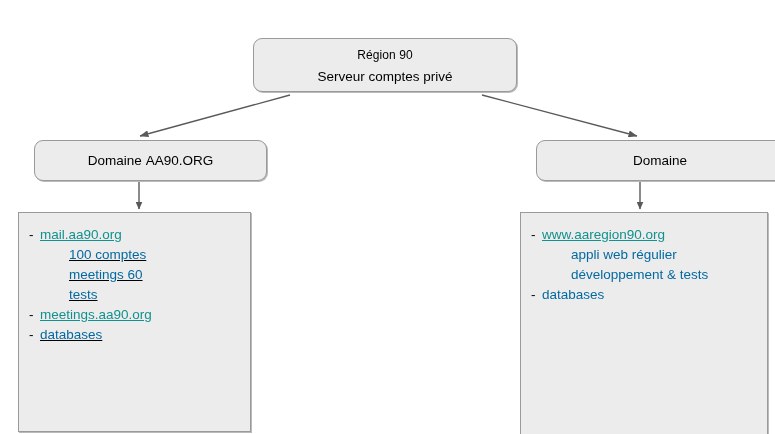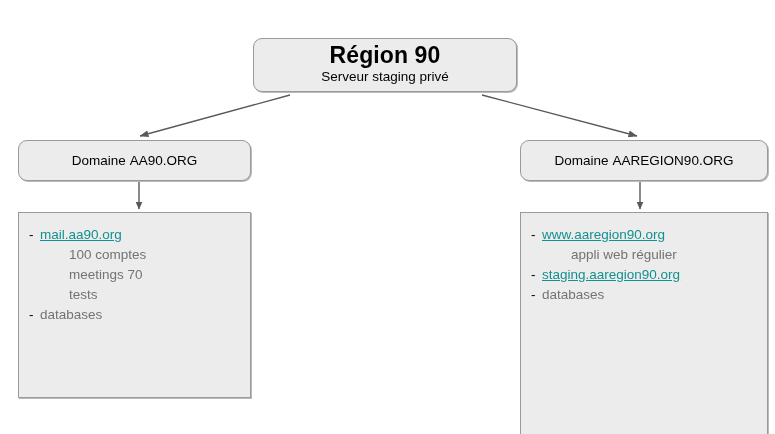--- a/index.html
+++ b/index.html
@@ -37,51 +37,52 @@
     left: 253px;
     top: 38px;
     width: 264px;
     height: 54px;
     display: flex;
     flex-direction: column;
     align-items: center;
     justify-content: center;
   }
   #root-title {
-    font-size: 23px;
-    font-weight: bold;
+    font-size: 12px;
+    font-weight: normal;
     line-height: 23px;
     letter-spacing: 0.1px;
     text-align: right;
   }
   #root-subtitle {
     font-size: 13.5px;
     line-height: 18px;
     margin-top: 1px;
   }
 
   
   .domain-node {
     height: 41px;
     display: flex;
     align-items: center;
     justify-content: center;
     font-size: 13.5px;
+    margin-left: 16px;
   }
   .domain-node .dom-label { font-weight: normal; }
   .domain-node .dom-name  { font-weight: normal; margin-left: 4px; }
 
   #domain-left  { left: 18px;  top: 140px; width: 233px; }
   #domain-right { left: 520px; top: 140px; width: 248px; }
 
   
   .detail-node {
     padding: 12px 10px 10px 10px;
   }
-  #detail-left  { left: 18px;  top: 212px; width: 233px; height: 186px; }
+  #detail-left  { left: 18px;  top: 212px; width: 233px; height: 220px; text-decoration: underline; }
   #detail-right { left: 520px; top: 212px; width: 248px; height: 230px; }
 
   .detail-list {
     list-style: none;
     margin: 0;
     padding: 0;
   }
   .detail-line {
     font-size: 13.5px;
     line-height: 20px;
@@ -91,21 +92,21 @@
     padding-left: 40px;
   }
   .bullet-dash {
     display: inline-block;
     width: 11px;
   }
   .link-text {
     color: #11918f;
     text-decoration: underline;
   }
-  .plain-text { color: #737373; }
+  .plain-text { color: #0369a1; }
 
   
   #connectors {
     position: absolute;
     left: 0;
     top: 0;
     width: 775px;
     height: 434px;
     pointer-events: none;
   }
@@ -129,45 +130,45 @@
 
     <line x1="482" y1="95" x2="637" y2="136" stroke="#595959" stroke-width="1.3" marker-end="url(#arrowhead)"></line>
 
     <line x1="139" y1="182" x2="139" y2="209" stroke="#595959" stroke-width="1.4" marker-end="url(#arrowhead-small)"></line>
 
     <line x1="640" y1="182" x2="640" y2="209" stroke="#595959" stroke-width="1.4" marker-end="url(#arrowhead-small)"></line>
   </svg>
 
   <div id="root-node" class="node rounded">
     <div id="root-title">Région 90</div>
-    <div id="root-subtitle">Serveur staging privé</div>
+    <div id="root-subtitle">Serveur comptes privé</div>
   </div>
 
   <div id="domain-left" class="node rounded domain-node">
     <span class="dom-label">Domaine</span>
     <span class="dom-name">AA90.ORG</span>
   </div>
 
   <div id="domain-right" class="node rounded domain-node">
     <span class="dom-label">Domaine</span>
-    <span class="dom-name">AAREGION90.ORG</span>
   </div>
 
   <div id="detail-left" class="node square detail-node">
     <ul class="detail-list">
         <li class="detail-line"><span class="bullet-dash">-</span><span class="link-text">mail.aa90.org</span></li>
         <li class="detail-line sub"><span class="plain-text">100 comptes</span></li>
-        <li class="detail-line sub"><span class="plain-text">meetings 70</span></li>
+        <li class="detail-line sub"><span class="plain-text">meetings 60</span></li>
         <li class="detail-line sub"><span class="plain-text">tests</span></li>
+        <li class="detail-line"><span class="bullet-dash">-</span><span class="link-text">meetings.aa90.org</span></li>
         <li class="detail-line"><span class="bullet-dash">-</span><span class="plain-text">databases</span></li>
       </ul>
   </div>
 
   <div id="detail-right" class="node square detail-node">
     <ul class="detail-list">
         <li class="detail-line"><span class="bullet-dash">-</span><span class="link-text">www.aaregion90.org</span></li>
         <li class="detail-line sub"><span class="plain-text">appli web régulier</span></li>
-        <li class="detail-line"><span class="bullet-dash">-</span><span class="link-text">staging.aaregion90.org</span></li>
+        <li class="detail-line sub"><span class="plain-text">développement &amp; tests</span></li>
         <li class="detail-line"><span class="bullet-dash">-</span><span class="plain-text">databases</span></li>
       </ul>
   </div>
 
 </div>
 
 </body></html>

